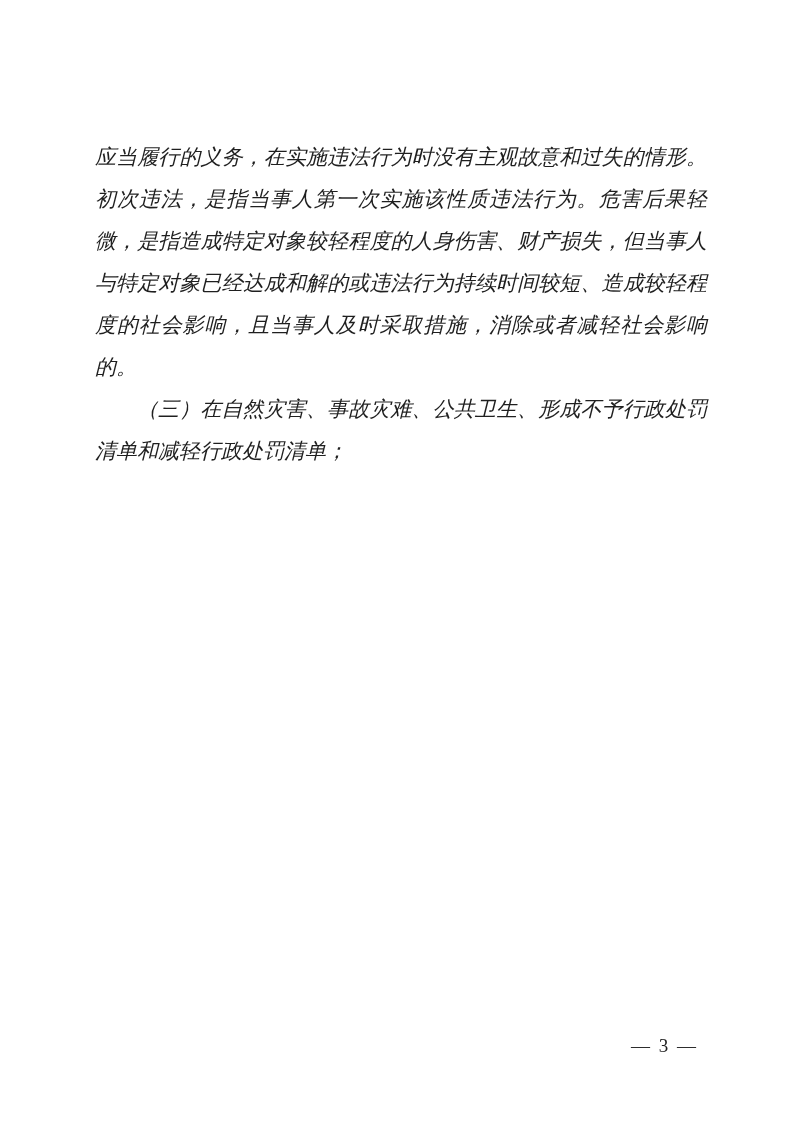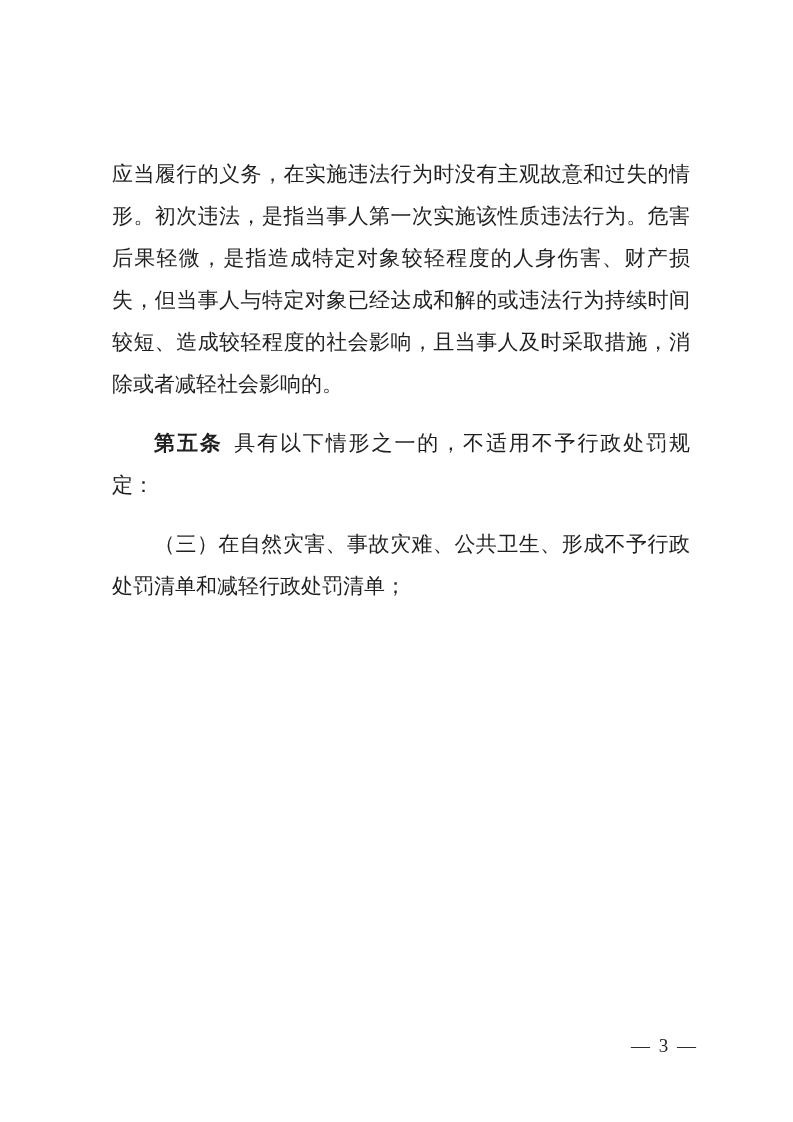--- a/index.html
+++ b/index.html
@@ -19,23 +19,24 @@
   .content {
     position: absolute;
     left: 95px;
     top: 136px;
     width: 612px;
     font-size: 21px;
     line-height: 42px;
     text-align: justify;
   }
   .para {
-    margin: 17px;
+    margin: 0;
     padding: 0;
     text-indent: 2em;
+    font-style: italic;
   }
   .para.no-indent {
     text-indent: 0;
   }
   .article-term {
     font-weight: 700;
     font-family: "Liberation Sans", "DejaVu Sans", sans-serif;
     margin-right: 0.55em;
   }
   .footer {
@@ -50,21 +51,20 @@
 </style>
 </head>
 <body>
 
 <div class="page">
 
   <div class="content">
 
     <p class="para no-indent">应当履行的义务，在实施违法行为时没有主观故意和过失的情形。初次违法，是指当事人第一次实施该性质违法行为。危害后果轻微，是指造成特定对象较轻程度的人身伤害、财产损失，但当事人与特定对象已经达成和解的或违法行为持续时间较短、造成较轻程度的社会影响，且当事人及时采取措施，消除或者减轻社会影响的。</p>
 
-    <p class="para"><b class="article-term">第五条</b><span>具有以下情形之一的，不适用不予行政处罚规定：</span></p>
 
 
 
     <p class="para">（三）在自然灾害、事故灾难、公共卫生、形成不予行政处罚清单和减轻行政处罚清单；</p>
 
 
 
 
   </div>
 

